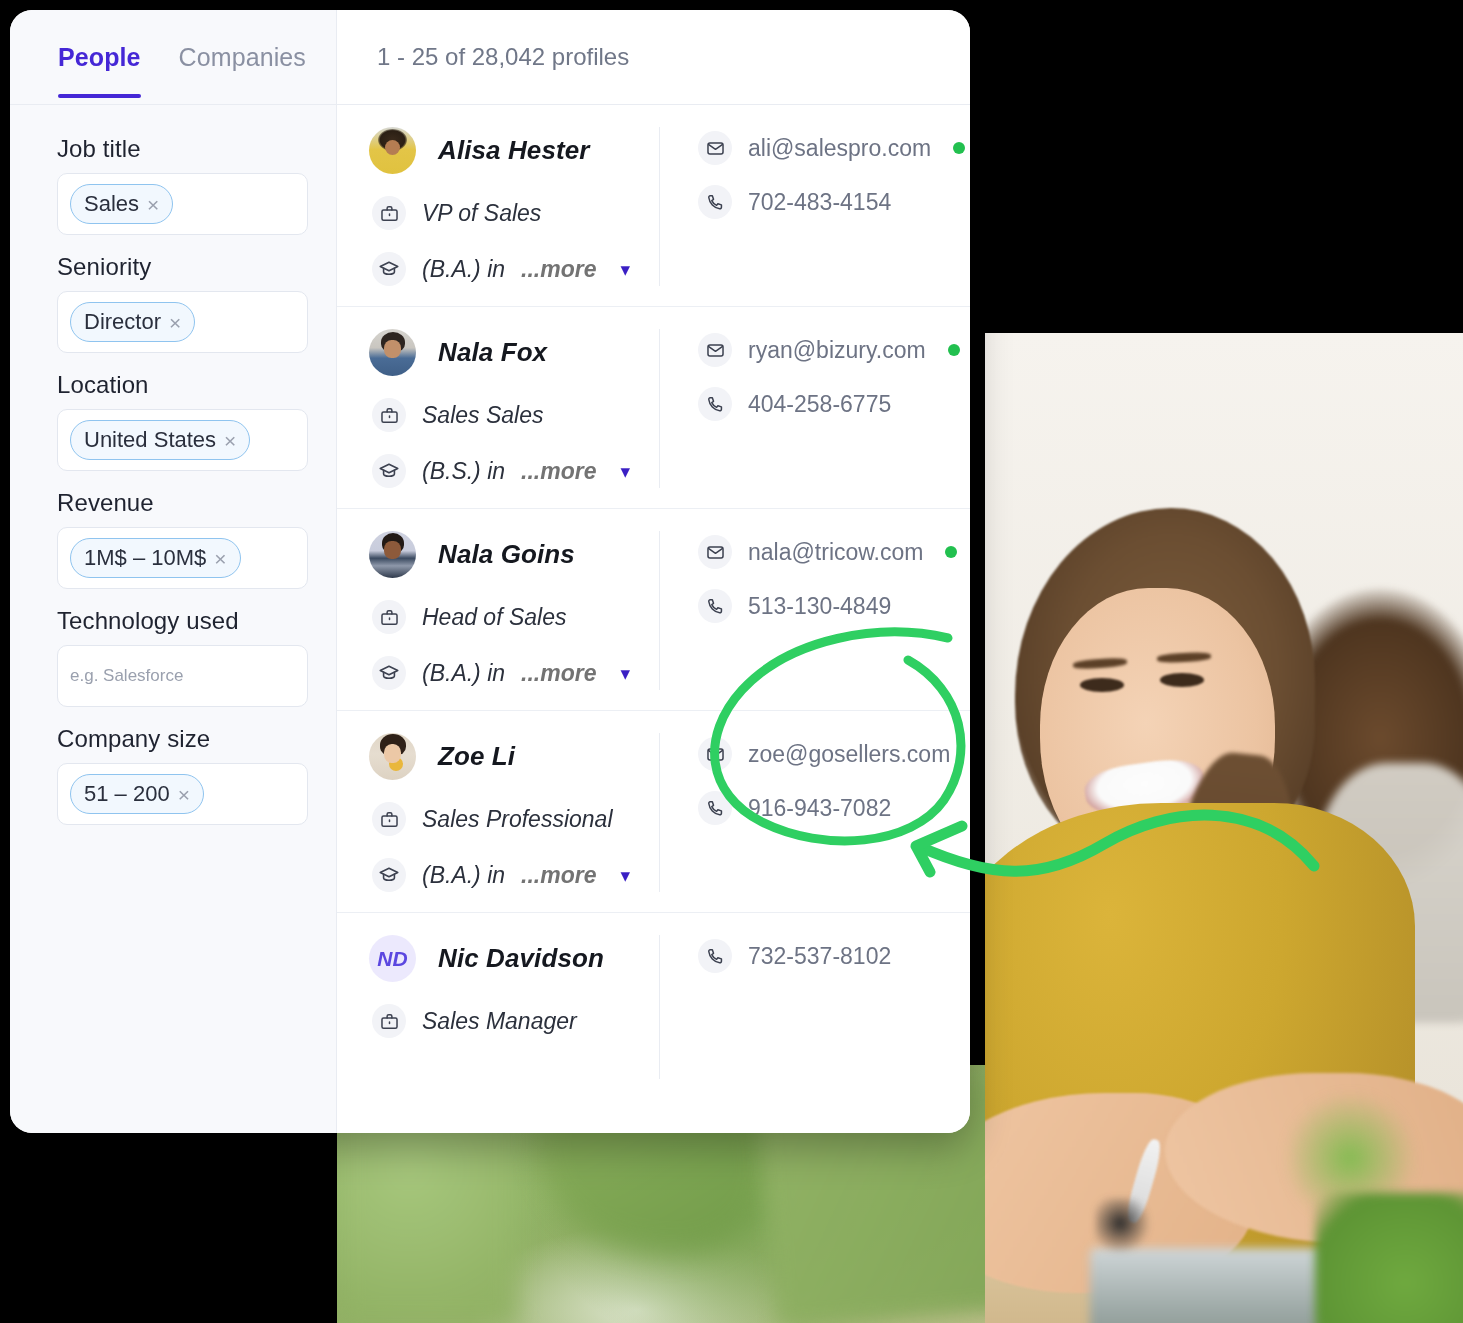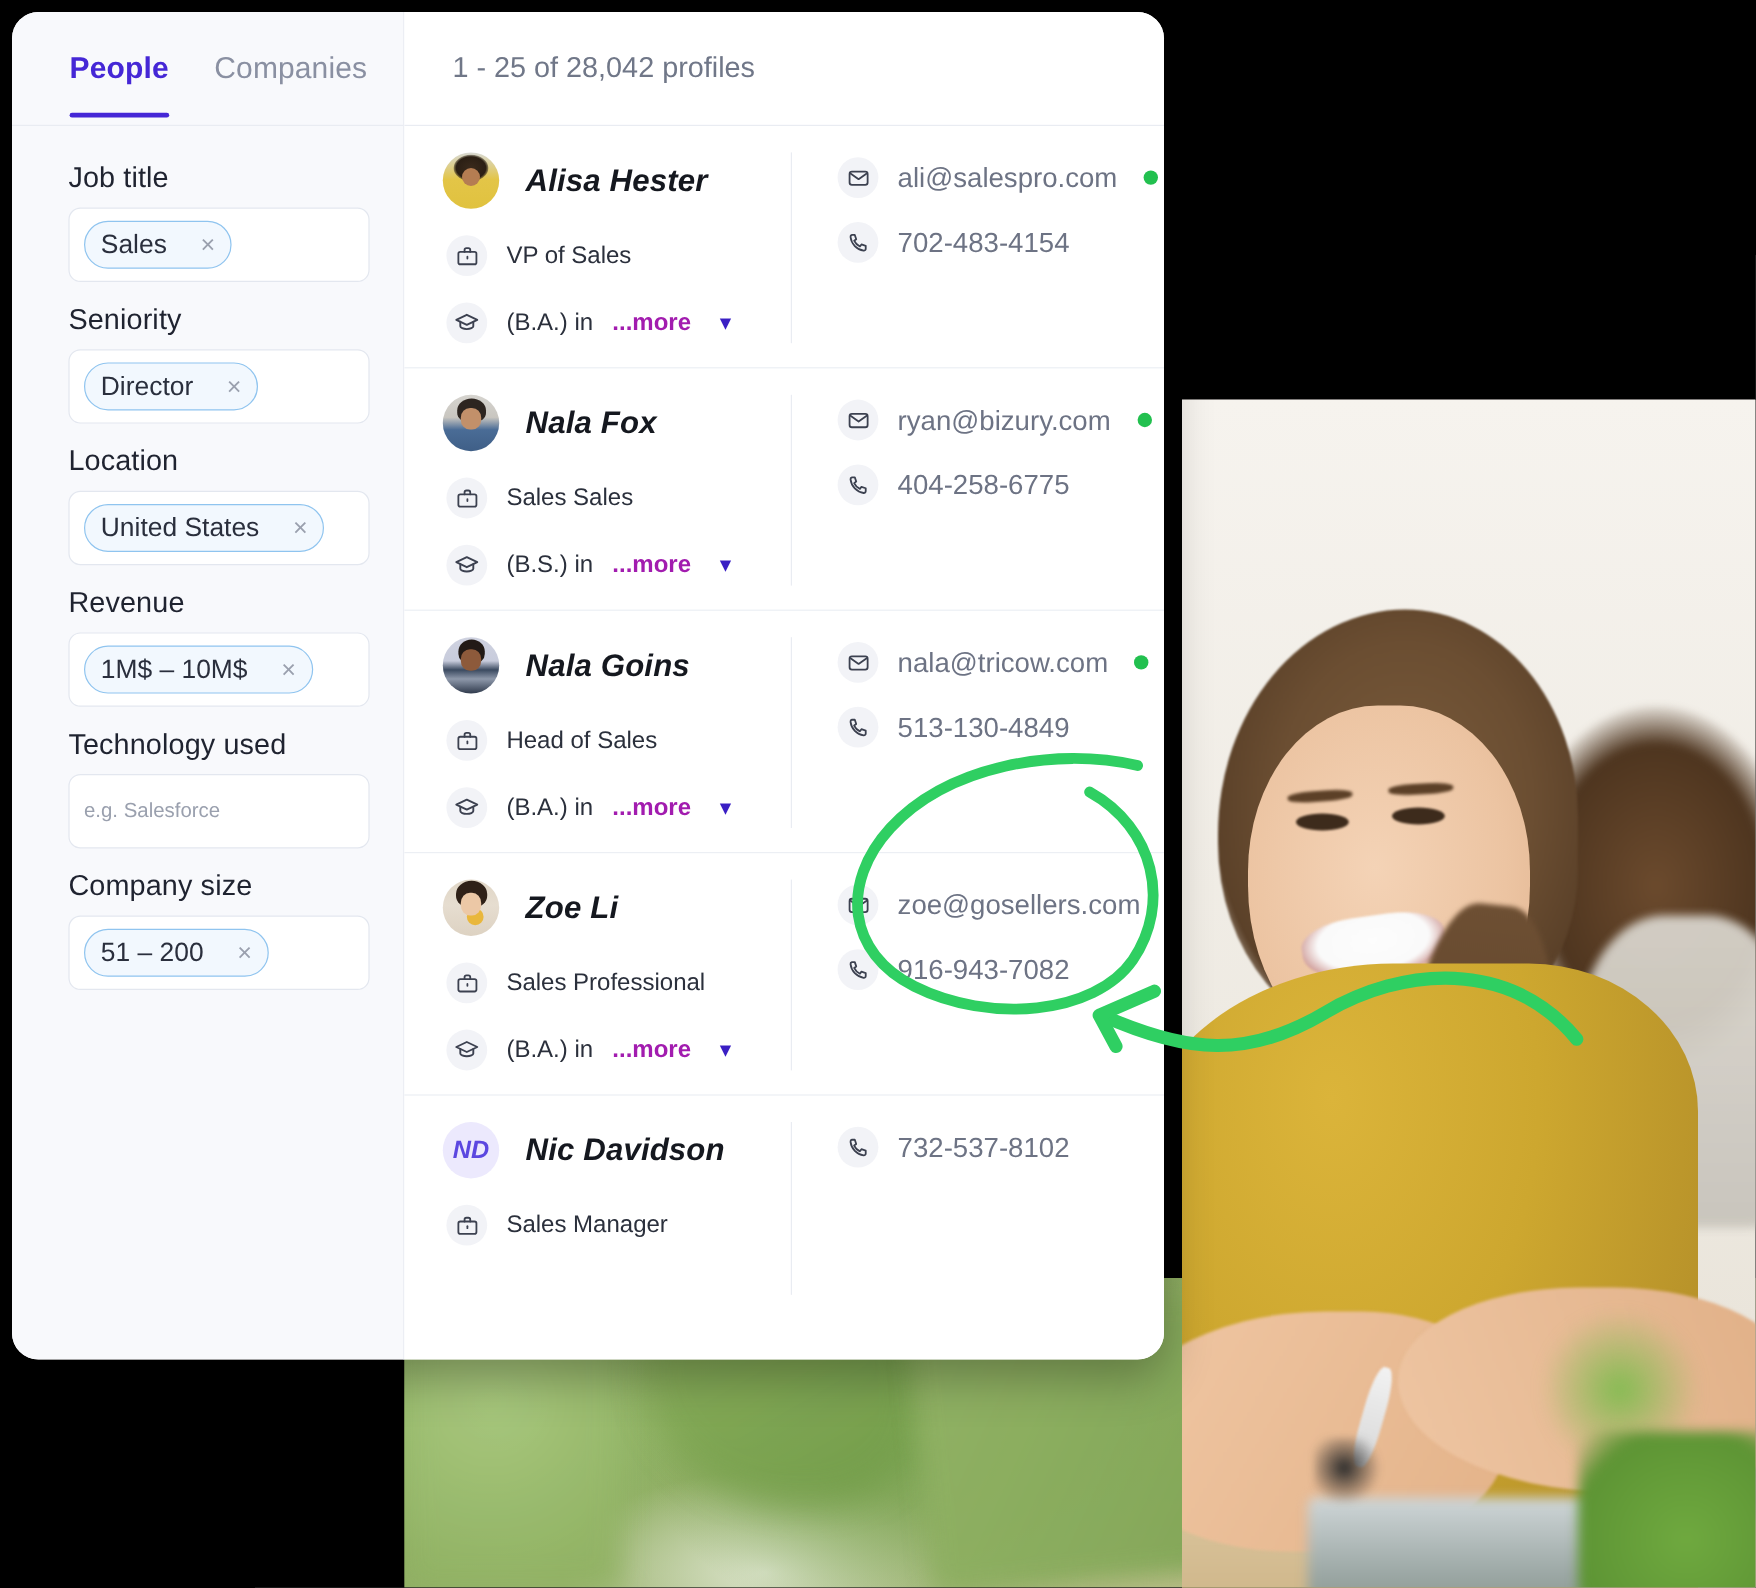--- a/index.html
+++ b/index.html
@@ -201,21 +201,21 @@
   .filters { padding: 30px 28px 0 47px; }
   .f-group { margin-bottom: 18px; }
   .f-label {
     font-size: 24px; color: #1f2330; margin-bottom: 10px; letter-spacing: .1px;
   }
   .f-box {
     border: 1px solid #e3e7ef; background: #fff; border-radius: 10px;
     min-height: 62px; padding: 10px 12px; display: flex; align-items: center;
   }
   .chip {
-    display: inline-flex; align-items: center; gap: 28px;
+    display: inline-flex; align-items: center; gap: 8px;
     background: #f2f8fe; border: 1px solid #8fc4ef; border-radius: 20px;
     padding: 6px 13px; font-size: 22px; color: #2a2f3d; text-align: right;
   }
   .chip .x { color: #9aa0ae; font-size: 21px; cursor: pointer; line-height: 1; }
   .f-placeholder { font-size: 17px; color: #9aa0ae; }
 
   
   .results { flex: 1; background: #fff; min-width: 0; }
   .results-head {
     height: 95px; display: flex; align-items: center; padding-left: 40px;
@@ -239,22 +239,22 @@
     display: flex; align-items: center; justify-content: center;
   }
   .pname { font-size: 26px; font-weight: 700; color: #15181f; letter-spacing: .1px; }
   .meta-line {
     display: flex; align-items: center; gap: 16px; margin-top: 22px; padding-left: 3px;
   }
   .ico-circle {
     width: 34px; height: 34px; border-radius: 50%; background: #f2f3f7;
     flex: 0 0 34px; display: flex; align-items: center; justify-content: center;
   }
-  .meta-text { font-size: 20px; color: #2b303c; }
-  .more { color: #a21caf; font-weight: 700; }
+  .meta-text { font-size: 23px; color: #2b303c; font-style: italic; }
+  .more { color: #737373; font-weight: 700; }
   .chev { color: #3a1fc4; font-size: 19px; margin-left: 8px; }
 
   .row-right {
     flex: 1; border-left: 1px solid #e9ecf2; padding-left: 38px; min-width: 0;
   }
   .contact-line { display: flex; align-items: center; gap: 16px; margin-top: 4px; }
   .contact-line + .contact-line { margin-top: 20px; }
   .contact-text { font-size: 23px; color: #6d7384; white-space: nowrap; }
   .dot-green {
     width: 12px; height: 12px; border-radius: 50%; background: #22c04f;

